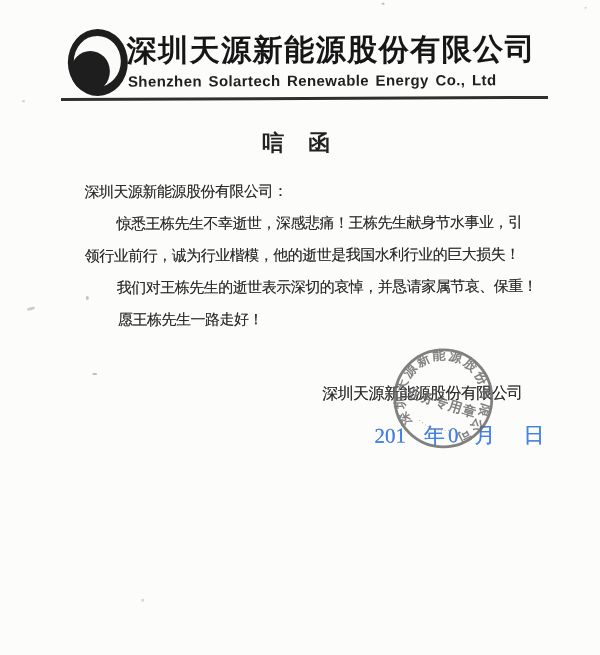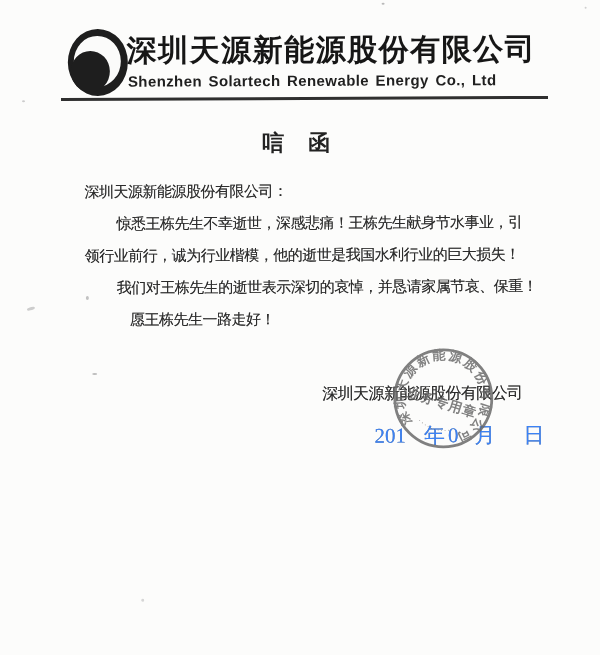--- a/index.html
+++ b/index.html
@@ -50,21 +50,21 @@
   .bodytext {
     position: absolute;
     font-size: 15px; letter-spacing: -0.5px; color: #2b2b2b;
     white-space: nowrap;
     text-shadow: 0 0 0.4px rgba(40,40,40,0.55);
   }
   .salutation { left: 85px; top: 182px; }
   .bl0 { left: 117px; top: 214px; }
   .bl1 { left: 85px;  top: 246px; }
   .bl2 { left: 117px; top: 278px; }
-  .bl3 { left: 130px; top: 310px; }
+  .bl3 { left: 118px; top: 310px; }
   
   .sig-company {
     position: absolute; left: 322px; top: 384px;
     font-size: 16px; letter-spacing: -0.6px; color: #2b2b2b;
     white-space: nowrap;
     text-shadow: 0 0 0.4px rgba(40,40,40,0.55);
   }
   .sig-date {
     position: absolute; left: 374px; top: 422px;
     font-size: 21px; color: #3b82f6; white-space: nowrap;

